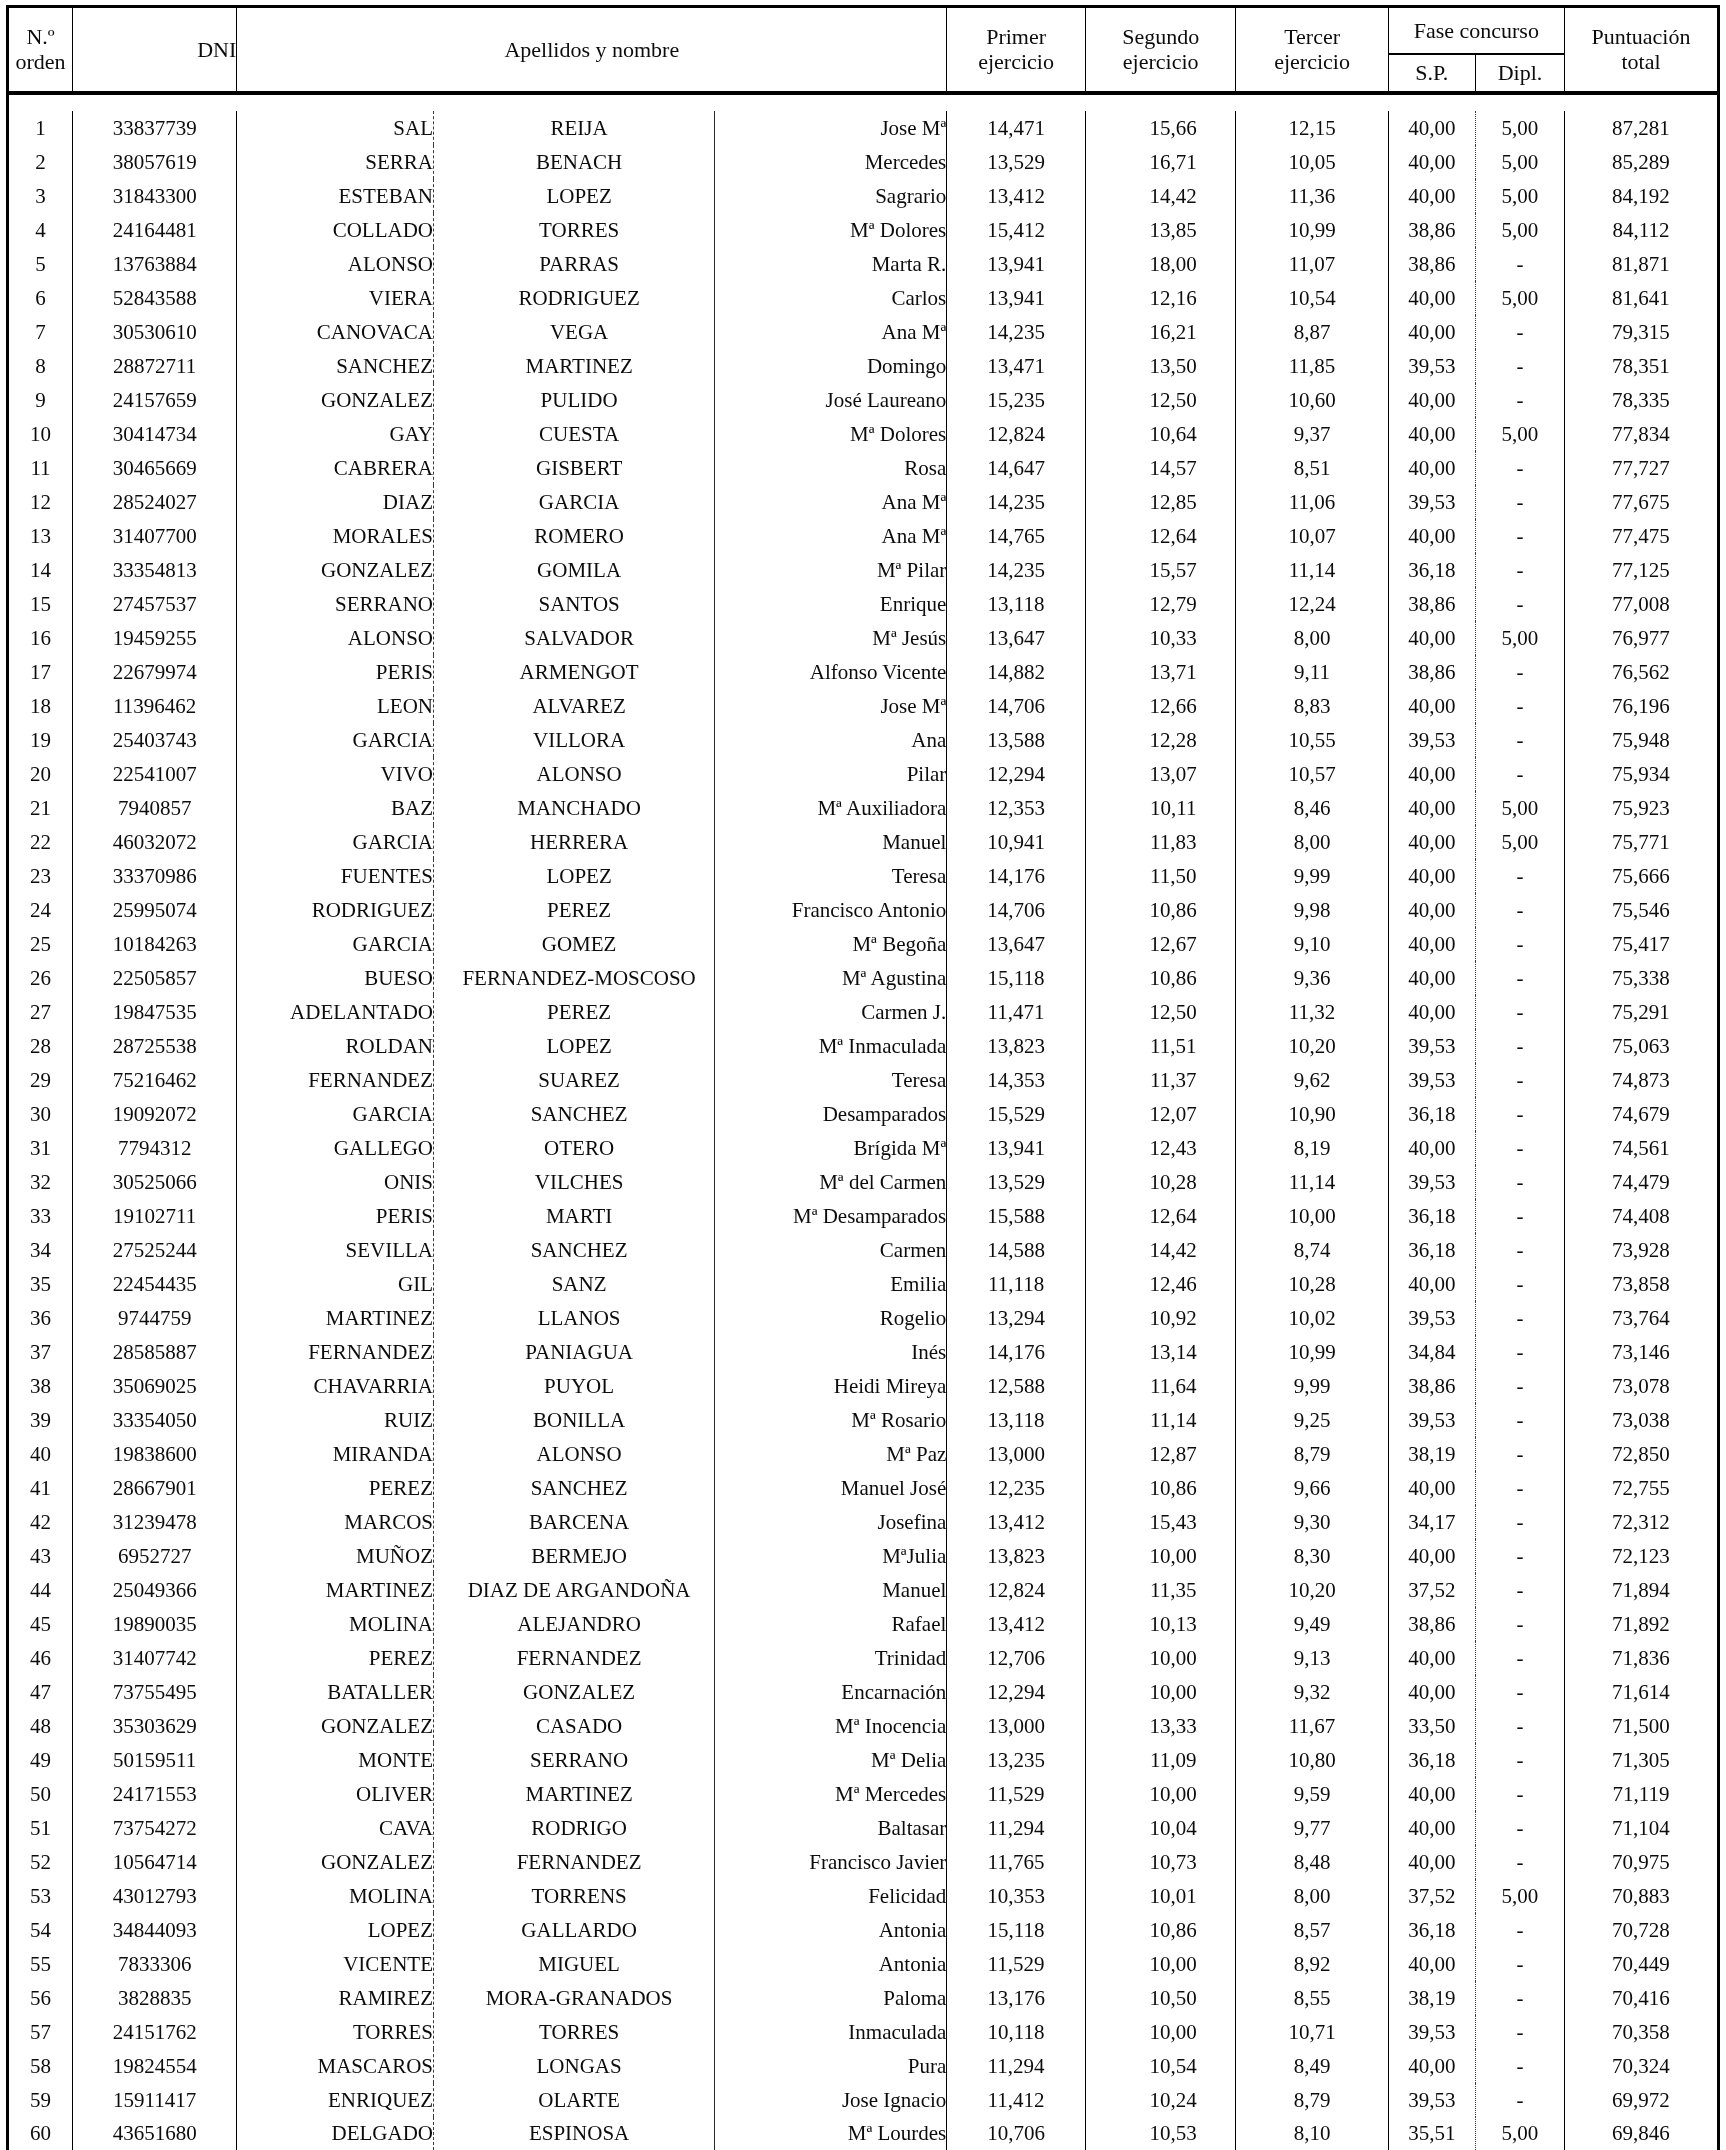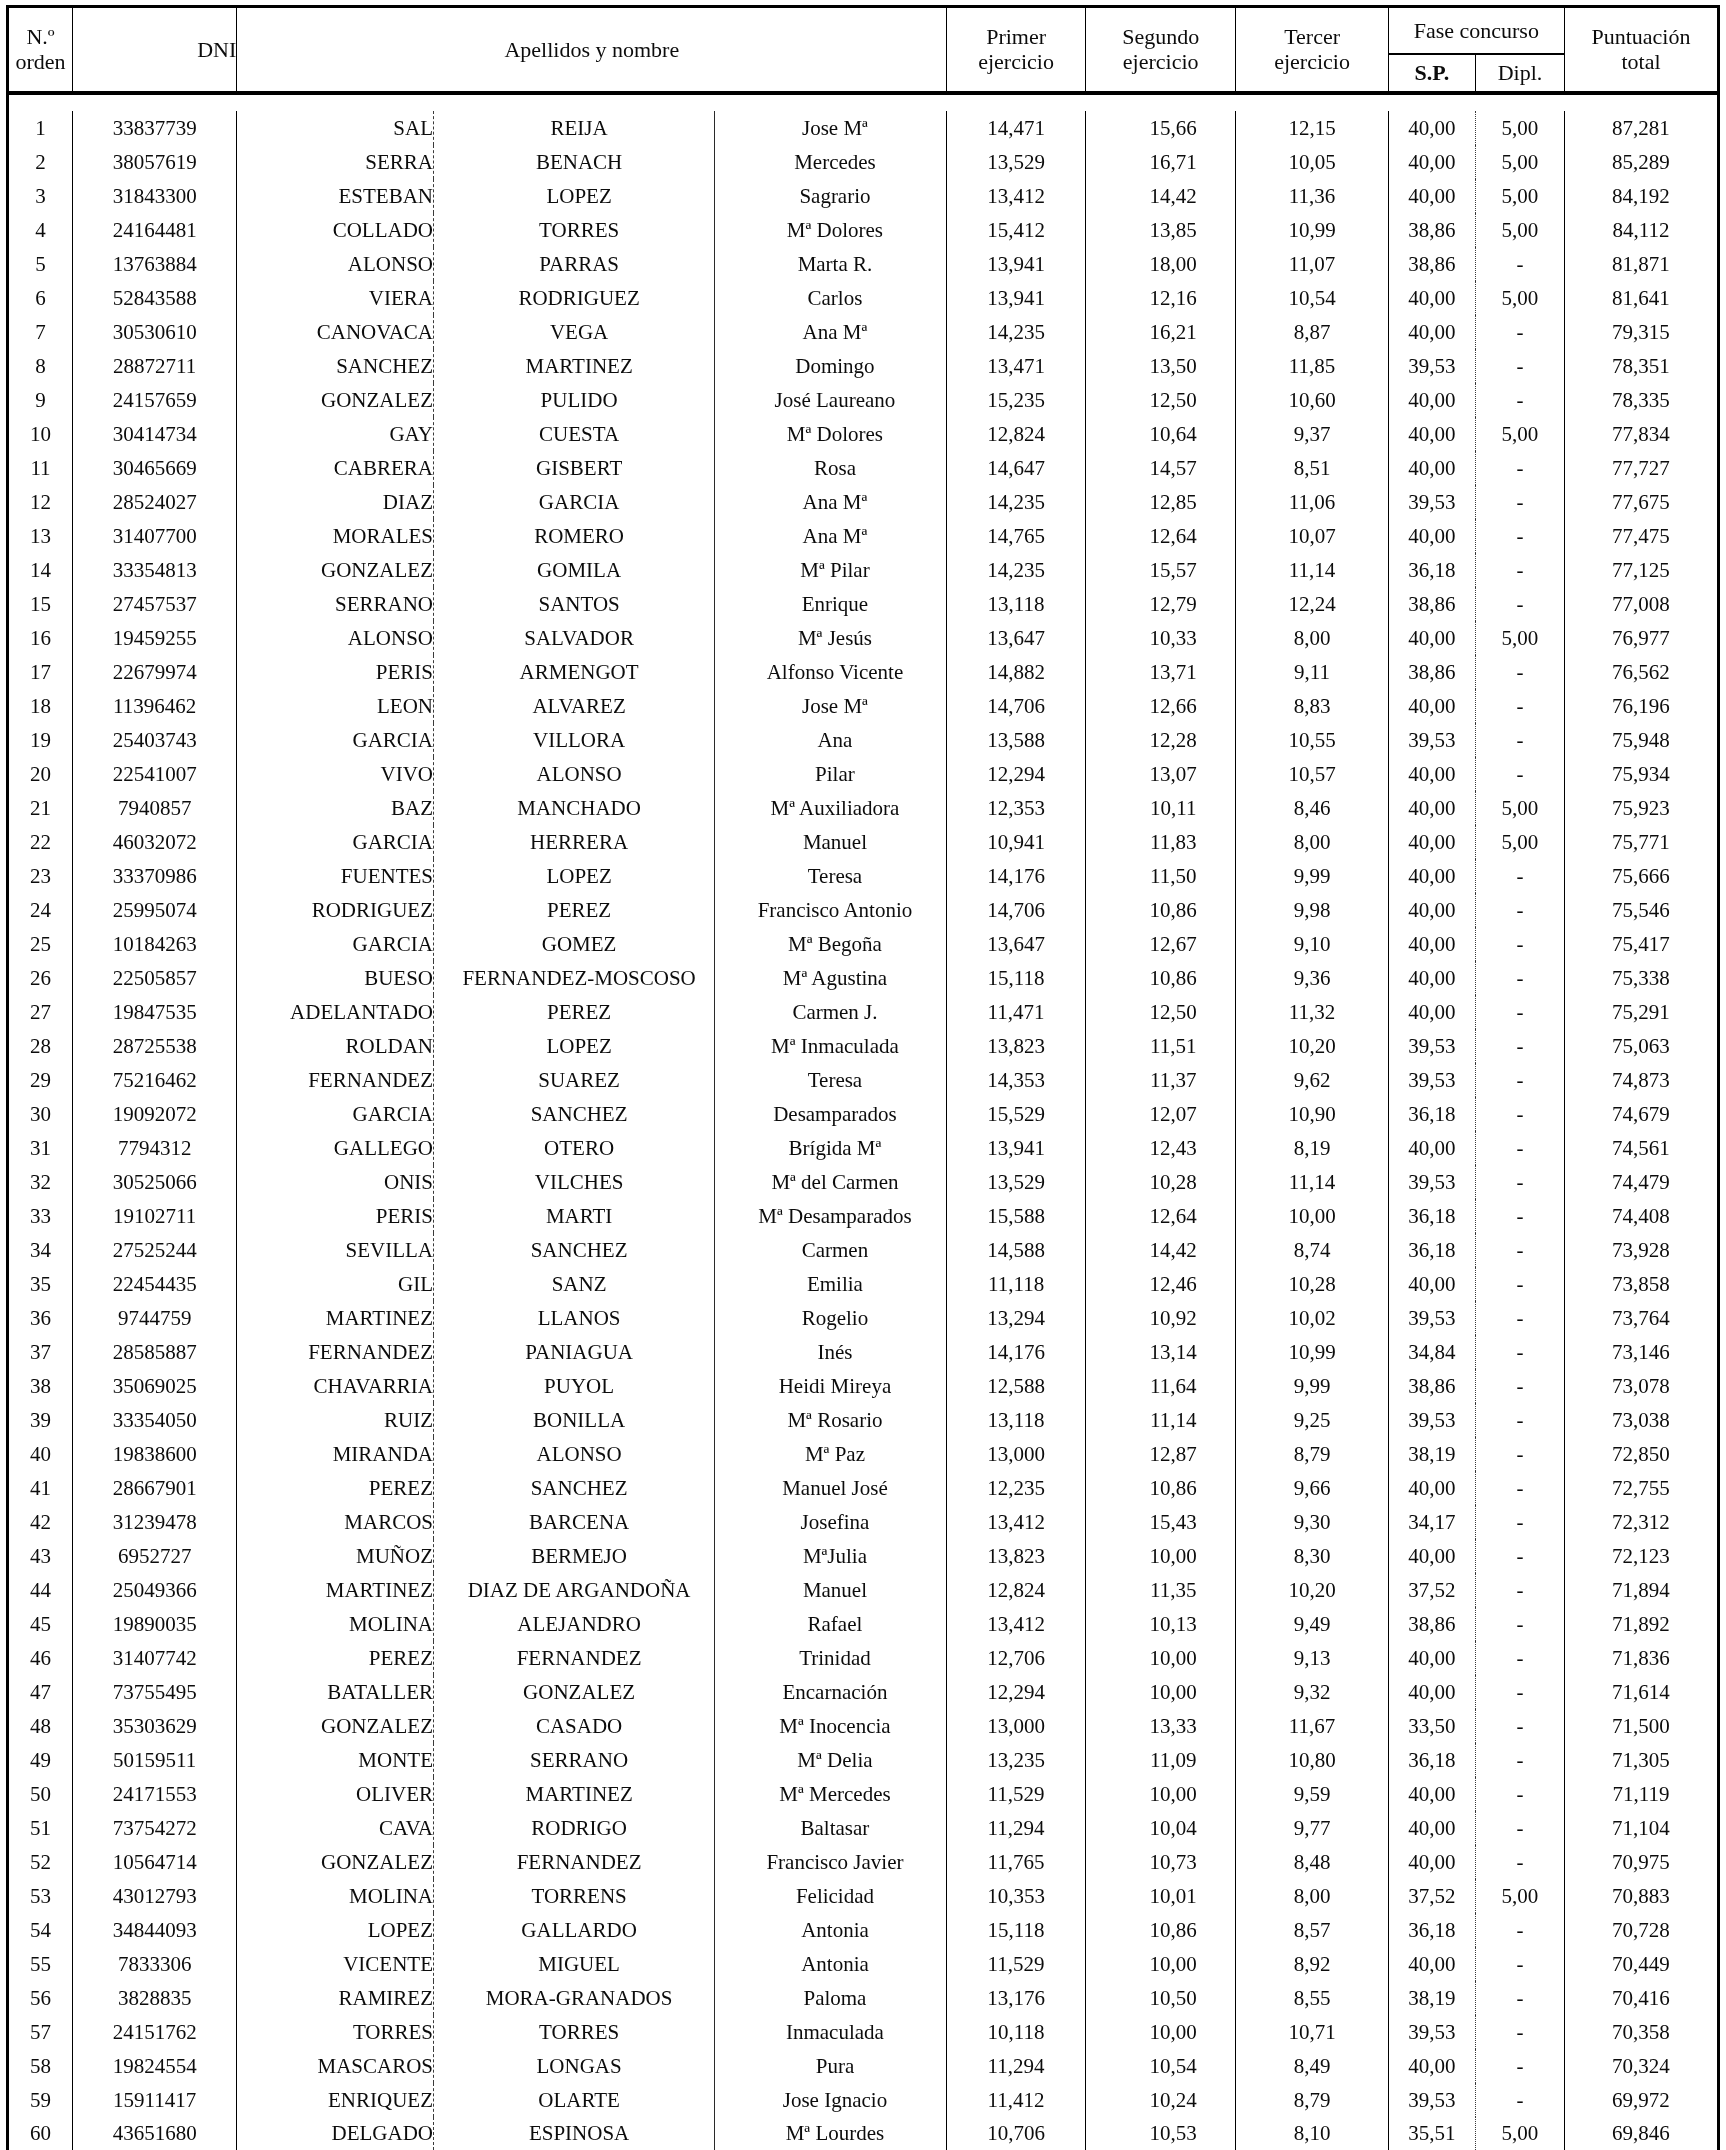--- a/index.html
+++ b/index.html
@@ -37,38 +37,38 @@
   }
   thead tr.h1 { height: 48px; }
   thead tr.h2 { height: 39px; }
   th.col-orden   { border-right: 1.5px solid #000; }
   th.col-dni     { border-right: 1.5px solid #000; text-align: right; }
   th.col-apellidos { border-right: 1.5px solid #000; margin-top: 32px; }
   th.col-primer  { border-right: 1.5px solid #000; }
   th.col-segundo { border-right: 1.5px solid #000; }
   th.col-tercer  { border-right: 1.5px solid #000; }
   th.col-fase    { border-right: 1.5px solid #000; border-bottom: 2.3px solid #000; }
-  th.col-sp-h    { border-right: 1.5px solid #000; font-weight: bold; }
+  th.col-sp-h    { border-right: 1.5px solid #000; }
   th.col-dipl-h  { border-right: 1.5px solid #000; }
   
   tbody::before { content: ""; display: table-row; height: 18px; }
   tbody tr { height: 34px; }
   tbody td {
     font-size: 21px;
     vertical-align: middle;
     text-align: center;
     padding: 0;
     overflow: hidden;
     white-space: nowrap;
   }
   td.col-orden    { border-right: 1.5px solid #000; }
   td.col-dni      { border-right: 1.5px solid #000; }
   td.col-apellido1{ border-right: 1.5px dashed #3a3a3a; text-align: right; padding-left: 10.6px; }
   td.col-apellido2{ border-right: 0.8px solid #2a2a2a; text-align: center; padding-left: 10.6px; }
-  td.col-nombre   { border-right: 1.5px solid #000; text-align: center; padding-left: 9px; }
+  td.col-nombre   { border-right: 1.5px solid #000; text-align: right; padding-left: 9px; }
   td.col-primer   { border-right: 1.5px solid #000; }
   td.col-segundo  { border-right: 1.5px solid #000; padding-left: 25px; }
   td.col-tercer   { border-right: 1.5px solid #000; }
   td.col-sp       { border-right: 1.5px dotted #3a3a3a; }
   td.col-dipl     { border-right: 1.5px solid #000; }
 </style>
 </head>
 <body>
 
 <div class="sheet">

